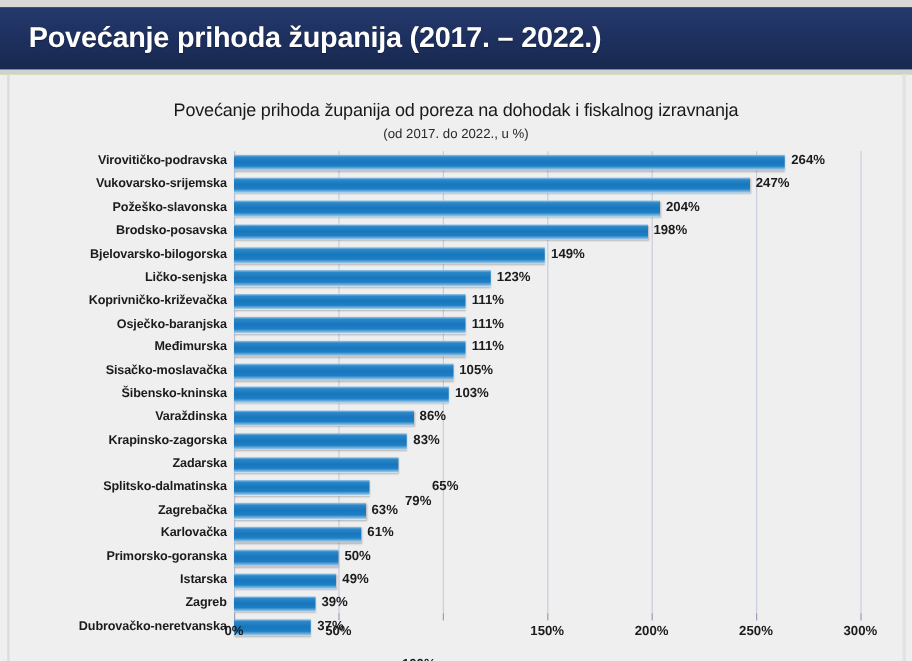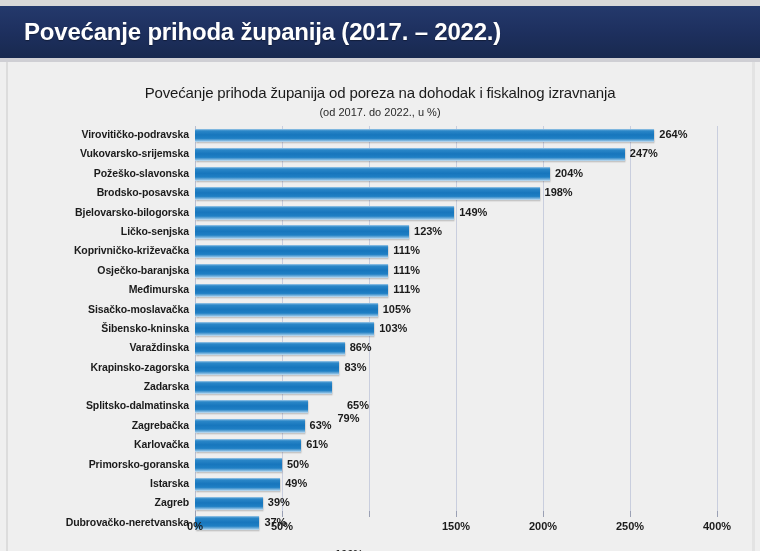--- a/index.html
+++ b/index.html
@@ -269,21 +269,21 @@
           <div class="bar-value" style="left: 344.42px;">83%</div>
         </div>
         <div class="row">
           <div class="row-label">Zadarska</div>
           <div class="bar" style="width: 137.46px;"></div>
           <div class="bar-value" style="left: 337.46px; margin-top: 32px;">79%</div>
         </div>
         <div class="row">
           <div class="row-label">Splitsko-dalmatinska</div>
           <div class="bar" style="width: 113.1px;"></div>
-          <div class="bar-value" style="left: 299px; padding-left: 48px;">65%</div>
+          <div class="bar-value" style="left: 312px; padding-left: 48px;">65%</div>
         </div>
         <div class="row">
           <div class="row-label">Zagrebačka</div>
           <div class="bar" style="width: 109.62px;"></div>
           <div class="bar-value" style="left: 309.62px;">63%</div>
         </div>
         <div class="row">
           <div class="row-label">Karlovačka</div>
           <div class="bar" style="width: 106.14px;"></div>
           <div class="bar-value" style="left: 306.14px; text-align: center;">61%</div>
@@ -318,16 +318,16 @@
       <div class="xtick-label" style="left: 282px;">50%</div>
       <div class="xtick-mark" style="left: 369px;"></div>
       <div class="xtick-label" style="left: 349px; margin-top: 28px;">100%</div>
       <div class="xtick-mark" style="left: 456px;"></div>
       <div class="xtick-label" style="left: 456px;">150%</div>
       <div class="xtick-mark" style="left: 543px;"></div>
       <div class="xtick-label" style="left: 543px;">200%</div>
       <div class="xtick-mark" style="left: 630px;"></div>
       <div class="xtick-label" style="left: 630px;">250%</div>
       <div class="xtick-mark" style="left: 717px;"></div>
-      <div class="xtick-label" style="left: 717px;">400%</div>
+      <div class="xtick-label" style="left: 717px;">300%</div>
     </div>
 
 </div>
 
 </body></html>

